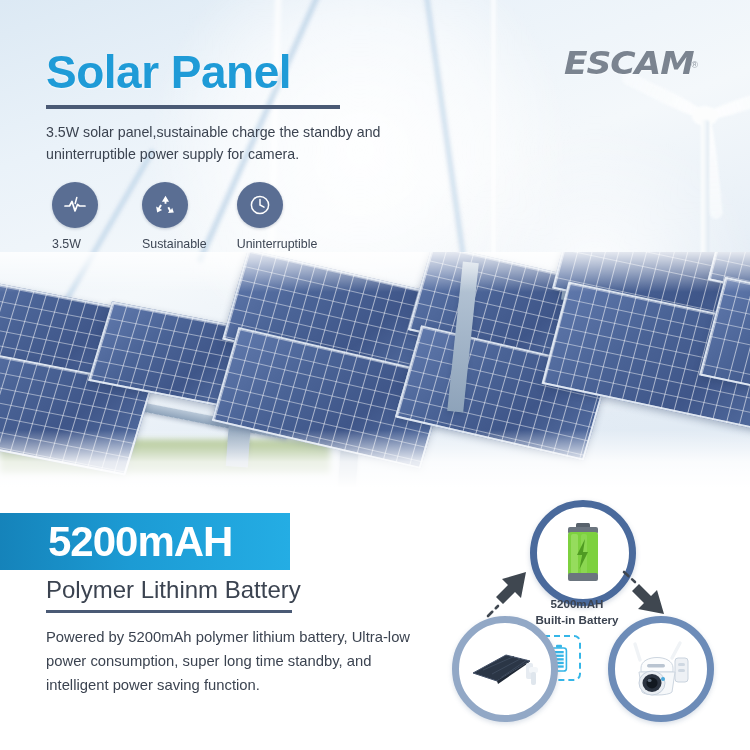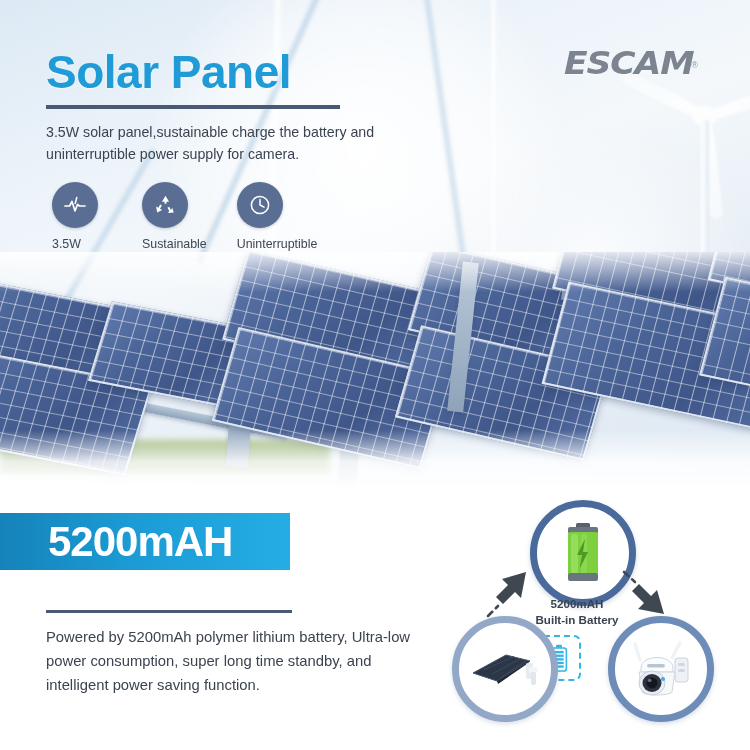--- a/index.html
+++ b/index.html
@@ -318,21 +318,21 @@
   </div>
 
   <div id="escam-logo">
     <span id="escam-wordmark">ESCAM</span>
     <span id="escam-tm">®</span>
   </div>
 
   <div id="headline">
     <div id="title-solar-panel">Solar Panel</div>
     <div id="title-divider"></div>
-    <div id="top-desc">3.5W solar panel,sustainable charge the battery and uninterruptible power supply for camera.</div>
+    <div id="top-desc">3.5W solar panel,sustainable charge the standby and uninterruptible power supply for camera.</div>
   </div>
 
   <div id="features">
 
     <div class="feature f1">
       <div class="feature-circle">
         <svg width="26" height="26" viewBox="0 0 26 26" fill="none" stroke="#ffffff" stroke-width="1.7" stroke-linecap="round" stroke-linejoin="round">
           <path d="M3 14 L7.5 14 L10 9.5 L13 19 L15.5 12.5 L17.5 14 L23 14"></path>
           <path d="M14.8 5.5 L13.2 11.5" stroke-width="1.5"></path>
         </svg>
@@ -387,20 +387,21 @@
     <div class="pv" style="left:712px; top:40px;  width:165px; height:100px; transform: skewY(12deg) skewX(-14deg);"></div>
   </div>
 </div>
 
 <div id="bottom-section">
 
   <div id="mah-banner">
     <span id="mah-value">5200mAH</span>
   </div>
 
+  <div id="battery-subtitle">Polymer Lithinm Battery</div>
   <div id="subtitle-divider"></div>
   <div id="bottom-desc">Powered by 5200mAh polymer lithium battery, Ultra-low power consumption, super long time standby,  and intelligent power saving function.</div>
 
   <div id="diagram">
 
     <div class="ring battery-ring">
       <svg width="44" height="62" viewBox="0 0 44 62">
         <rect x="15" y="1" width="14" height="5" rx="1.5" fill="#58626c"></rect>
         <rect x="7" y="5" width="30" height="7" rx="2" fill="#6b757f"></rect>
         <rect x="7" y="10" width="30" height="44" rx="3" fill="#7dd13f"></rect>

